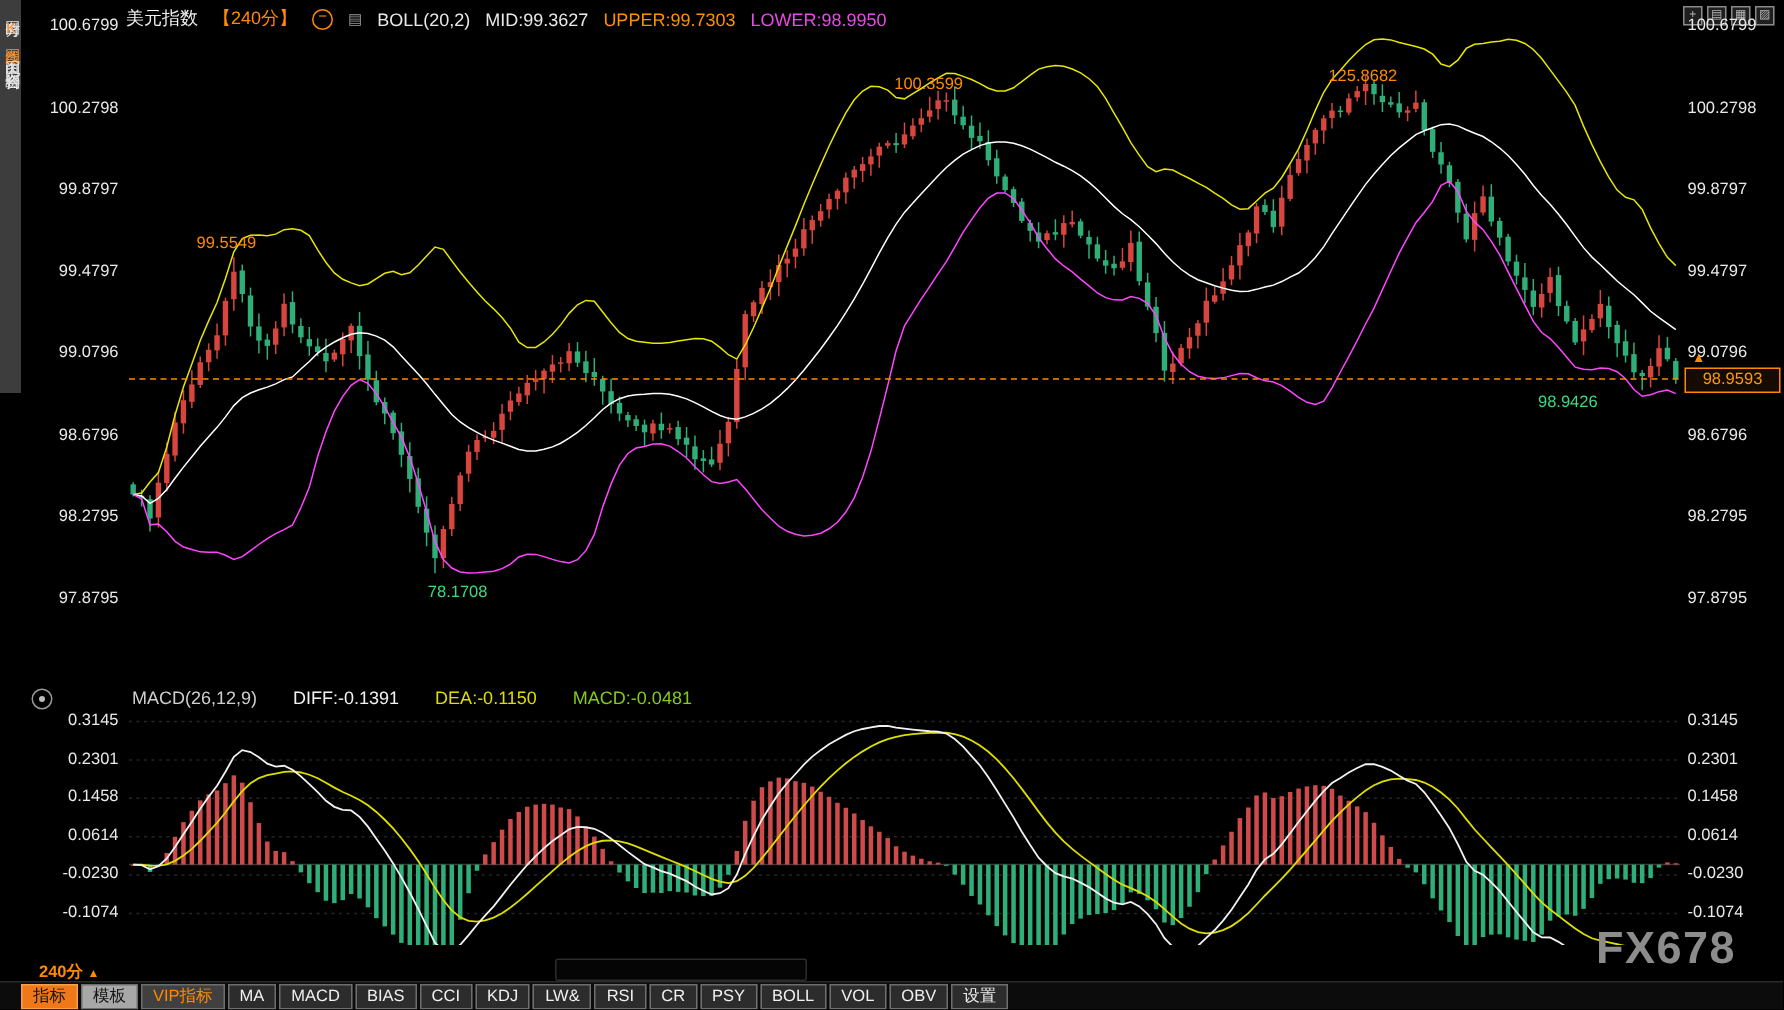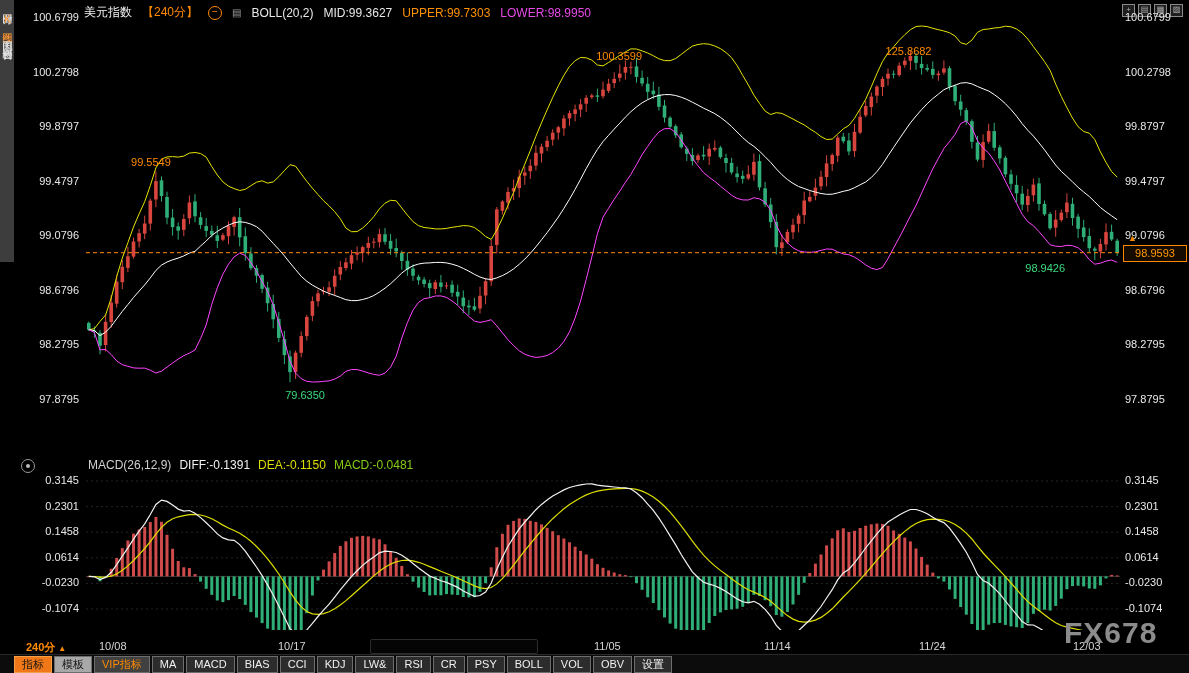--- a/index.html
+++ b/index.html
@@ -32,21 +32,21 @@
   #mainChart{position:absolute;left:86px;top:22px;width:1034px;height:433px;overflow:hidden;cursor:crosshair;}
   #annLayer{position:absolute;left:0;top:0;width:100%;height:100%;pointer-events:none;}
   .ann{position:absolute;font-size:11px;white-space:nowrap;}
   .ann-orange{color:#ff8a00;}
   .ann-green{color:#3bdb7e;}
   #badgeArrow{position:absolute;left:1128px;color:#ff8a00;font-size:9px;}
   #priceBadge{position:absolute;left:1123px;width:62px;height:15px;border:1px solid #ff8800;background:#150b00;
               color:#ff9900;font-size:11px;line-height:15px;text-align:center;}
   #macdToggle{position:absolute;left:21px;top:459px;width:12px;height:12px;border:1px solid #999;border-radius:50%;cursor:pointer;}
   #macdToggle::after{content:"";position:absolute;left:4px;top:4px;width:4px;height:4px;border-radius:50%;background:#bbb;}
-  .macdHeader{position:absolute;left:88px;top:458px;display:flex;gap:8px;font-size:12px;white-space:nowrap;}
+  .macdHeader{position:absolute;left:88px;top:458px;display:flex;gap:24px;font-size:12px;white-space:nowrap;}
   .m-name{color:#cfcfcf;}
   .m-diff{color:#f2f2f2;}
   .m-dea{color:#dede00;}
   .m-macd{color:#84cc16;}
   #macdChart{position:absolute;left:86px;top:470px;width:1034px;height:160px;overflow:hidden;cursor:crosshair;}
   
   #xaxis{position:absolute;left:86px;top:640px;width:1034px;height:14px;font-size:11px;color:#d5d5d5;}
   .xdate{position:absolute;top:0;white-space:nowrap;}
   #periodTag{position:absolute;left:26px;top:640px;font-size:11px;color:#ff8a00;font-weight:bold;white-space:nowrap;cursor:pointer;}
   #periodTag .uparrow{font-size:8px;margin-left:3px;}
@@ -498,21 +498,21 @@
         <rect x="1029.4" y="218.7" width="3.6" height="12.0" fill="#2fae78"></rect>
         <polyline fill="none" stroke="#e6e600" stroke-width="1" points="2.8,307.7 8.4,306.7 14,299.4 19.6,293 25.2,276 30.7,254.7 36.3,236 41.9,220.7 47.5,205 53.1,191.9 58.7,179.7 64.3,163.6 69.9,145.9 75.5,137.1 81,134.9 86.6,134.6 92.2,135.1 97.8,134.1 103.4,131.1 109,130.5 114.6,131.5 120.2,135.1 125.8,144.6 131.3,153 136.9,159.9 142.5,164.2 148.1,166.6 153.7,168.5 159.3,167.3 164.9,163.7 170.5,160.2 176.1,158.8 181.6,161.1 187.2,159.9 192.8,154.7 198.4,148.6 204,142.7 209.6,144.2 215.2,151.9 220.8,159.3 226.4,166.2 232,172.6 237.5,178.7 243.1,183.9 248.7,189.7 254.3,196.8 259.9,206.1 265.5,209.7 271.1,209.6 276.7,206 282.3,200.8 287.8,194.6 293.4,186.9 299,181.2 304.6,178.3 310.2,178.8 315.8,186 321.4,193.1 327,199.6 332.6,203.7 338.1,205.5 343.7,206.1 349.3,206.9 354.9,206.9 360.5,206.4 366.1,205.3 371.7,204.5 377.3,203.6 382.9,203.9 388.4,205.5 394,209.6 399.6,214.5 405.2,217.4 410.8,208 416.4,196.3 422,183.3 427.6,170.3 433.2,155.8 438.8,142.1 444.3,128.6 449.9,114.3 455.5,100.8 461.1,87.9 466.7,75.5 472.3,63.9 477.9,53.3 483.5,44.5 489.1,38.7 494.6,35.5 500.2,35.8 505.8,38.1 511.4,43 517,43.9 522.6,40.4 528.2,37 533.8,33.3 539.4,29.9 544.9,26.9 550.5,27 556.1,28.9 561.7,31 567.3,33.7 572.9,36.8 578.5,38.6 584.1,38.7 589.7,36.5 595.2,32.4 600.8,28.1 606.4,24.1 612,22.5 617.6,21.7 623.2,22.2 628.8,24 634.4,26.6 640,30.5 645.6,35.7 651.1,43.6 656.7,53.4 662.3,62.9 667.9,73.1 673.5,81.4 679.1,89.1 684.7,92.5 690.3,90.7 695.9,91.4 701.4,94.2 707,97 712.6,100.1 718.2,102.9 723.8,106.8 729.4,110.3 735,114.6 740.6,117.5 746.2,117.1 751.7,112 757.3,106.8 762.9,103.4 768.5,96.3 774.1,87 779.7,77.2 785.3,64.8 790.9,51.6 796.5,39.5 802,30.9 807.6,24.8 813.2,18.3 818.8,12.7 824.4,7.7 830,4.5 835.6,4 841.2,4.6 846.8,6.3 852.4,7.7 857.9,9 863.5,10.7 869.1,14.1 874.7,20.7 880.3,22.4 885.9,18.1 891.5,10.3 897.1,7.5 902.7,7 908.2,6 913.8,5.5 919.4,4.2 925,4.8 930.6,7 936.2,11 941.8,17 947.4,24.6 953,32.1 958.5,39.6 964.1,48.3 969.7,62.1 975.3,74.4 980.9,85.7 986.5,96.1 992.1,104.7 997.7,109.5 1003.3,111.2 1008.8,117.6 1014.4,129.9 1020,140.4 1025.6,149.6 1031.2,155.1 "></polyline>
         <polyline fill="none" stroke="#ffffff" stroke-width="1" points="2.8,307.7 8.4,308.6 14,313.6 19.6,310.2 25.2,304.3 30.7,296.8 36.3,289.4 41.9,282.5 47.5,275.5 53.1,269.1 58.7,262.9 64.3,255.9 69.9,248.4 75.5,243.1 81,240 86.6,237.8 92.2,236.1 97.8,233.9 103.4,231.1 109,229.3 114.6,224 120.2,219 125.8,213.4 131.3,209.4 136.9,206 142.5,203.2 148.1,200.8 153.7,199.8 159.3,200.4 164.9,202.1 170.5,204.7 176.1,209.2 181.6,215.3 187.2,221.4 192.8,227.4 198.4,233.8 204,240.9 209.6,247.6 215.2,254.3 220.8,259.3 226.4,263.1 232,266.2 237.5,269.1 243.1,271.4 248.7,273.4 254.3,275.5 259.9,277.7 265.5,278.6 271.1,278.6 276.7,277.5 282.3,275.9 287.8,273.5 293.4,270.1 299,266.2 304.6,261.7 310.2,256.5 315.8,251 321.4,246.8 327,243.8 332.6,242 338.1,241.1 343.7,240.9 349.3,240.4 354.9,240.4 360.5,240.9 366.1,242.2 371.7,243.9 377.3,246.4 382.9,249.2 388.4,252.3 394,255 399.6,256.9 405.2,257.5 410.8,255.9 416.4,253.6 422,250.6 427.6,246.9 433.2,242.3 438.8,237.1 444.3,231.4 449.9,224.8 455.5,217.8 461.1,210.7 466.7,203 472.3,195.1 477.9,186.4 483.5,177.2 489.1,167.4 494.6,157.2 500.2,146.6 505.8,136.6 511.4,127.4 517,119.6 522.6,113.3 528.2,107.1 533.8,101.2 539.4,95.1 544.9,89.7 550.5,84.9 556.1,80.8 561.7,77.7 567.3,75.1 572.9,73.4 578.5,72.6 584.1,72.6 589.7,73.5 595.2,75.2 600.8,77.4 606.4,80.2 612,83.1 617.6,86.2 623.2,88.8 628.8,91.7 634.4,95.3 640,99.6 645.6,104.5 651.1,110 656.7,115.6 662.3,120.5 667.9,124.4 673.5,129.2 679.1,134.7 684.7,140.4 690.3,146.9 695.9,152.7 701.4,157.5 707,161.4 712.6,164.5 718.2,166.5 723.8,168.5 729.4,170.1 735,171.5 740.6,172.3 746.2,172.2 751.7,170.9 757.3,169.3 762.9,168.1 768.5,165.7 774.1,162.8 779.7,160 785.3,155.5 790.9,149.6 796.5,142.4 802,133.8 807.6,125.4 813.2,117.1 818.8,108.9 824.4,100.9 830,94 835.6,87.6 841.2,81.7 846.8,76.6 852.4,72.1 857.9,67.7 863.5,65.2 869.1,63.2 874.7,61.1 880.3,60.6 885.9,61.9 891.5,64.5 897.1,66.8 902.7,69 908.2,72.5 913.8,76.7 919.4,81.7 925,87.6 930.6,94.2 936.2,101.7 941.8,108.3 947.4,114.1 953,120.9 958.5,127.8 964.1,135.6 969.7,143.1 975.3,149.4 980.9,154.5 986.5,159.9 992.1,165.3 997.7,170 1003.3,174.5 1008.8,179.9 1014.4,185.5 1020,189.8 1025.6,193.8 1031.2,197.7 "></polyline>
         <polyline fill="none" stroke="#ff45ff" stroke-width="1" points="2.8,307.7 8.4,310.5 14,327.9 19.6,327.4 25.2,332.5 30.7,338.9 36.3,342.7 41.9,344.3 47.5,345.9 53.1,346.2 58.7,346.1 64.3,348.2 69.9,351 75.5,349.1 81,345.1 86.6,341 92.2,337.1 97.8,333.7 103.4,331.1 109,328 114.6,316.5 120.2,302.9 125.8,282.2 131.3,265.8 136.9,252.1 142.5,242.2 148.1,234.9 153.7,231.1 159.3,233.5 164.9,240.6 170.5,249.3 176.1,259.6 181.6,269.4 187.2,282.9 192.8,300.2 198.4,319 204,339.1 209.6,351 215.2,356.7 220.8,359.3 226.4,360 232,359.9 237.5,359.4 243.1,358.8 248.7,357.1 254.3,354.1 259.9,349.3 265.5,347.5 271.1,347.6 276.7,349.1 282.3,350.9 287.8,352.4 293.4,353.3 299,351.1 304.6,345.1 310.2,334.3 315.8,316 321.4,300.6 327,288.1 332.6,280.3 338.1,276.7 343.7,275.7 349.3,274 354.9,273.9 360.5,275.4 366.1,279 371.7,283.3 377.3,289.2 382.9,294.5 388.4,299.1 394,300.4 399.6,299.3 405.2,297.7 410.8,303.9 416.4,310.8 422,317.8 427.6,323.5 433.2,328.8 438.8,332.2 444.3,334.2 449.9,335.4 455.5,334.8 461.1,333.5 466.7,330.5 472.3,326.2 477.9,319.4 483.5,309.9 489.1,296 494.6,278.9 500.2,257.4 505.8,235.1 511.4,211.8 517,195.2 522.6,186.2 528.2,177.3 533.8,169.1 539.4,160.4 544.9,152.4 550.5,142.7 556.1,132.7 561.7,124.4 567.3,116.5 572.9,110 578.5,106.7 584.1,106.6 589.7,110.5 595.2,118 600.8,126.6 606.4,136.4 612,143.8 617.6,150.6 623.2,155.3 628.8,159.3 634.4,164.1 640,168.6 645.6,173.3 651.1,176.4 656.7,177.9 662.3,178 667.9,175.7 673.5,176.9 679.1,180.2 684.7,188.4 690.3,203.2 695.9,214 701.4,220.8 707,225.8 712.6,228.8 718.2,230 723.8,230.3 729.4,229.9 735,228.4 740.6,227 746.2,227.2 751.7,229.8 757.3,231.9 762.9,232.7 768.5,235.1 774.1,238.7 779.7,242.9 785.3,246.2 790.9,247.6 796.5,245.4 802,236.6 807.6,226 813.2,215.8 818.8,205 824.4,194 830,183.4 835.6,171.1 841.2,158.8 846.8,146.8 852.4,136.4 857.9,126.5 863.5,119.7 869.1,112.3 874.7,101.6 880.3,98.8 885.9,105.6 891.5,118.8 897.1,126.1 902.7,131.1 908.2,138.9 913.8,147.9 919.4,159.2 925,170.4 930.6,181.4 936.2,192.3 941.8,199.7 947.4,203.7 953,209.6 958.5,216.1 964.1,222.8 969.7,224.2 975.3,224.5 980.9,223.3 986.5,223.7 992.1,225.8 997.7,230.5 1003.3,237.7 1008.8,242.2 1014.4,241.2 1020,239.1 1025.6,238 1031.2,240.4 "></polyline>
         <line x1="0" y1="230.7" x2="1034" y2="230.7" stroke="#ff8a00" stroke-width="1" stroke-dasharray="4,3"></line>
       </svg>
     <div id="annLayer">
         <span class="ann ann-orange" style="left: 45.0703px; top: 133.5px;">99.5549</span>
         <span class="ann ann-orange" style="left: 510.151px; top: 27.7px;">100.3599</span>
         <span class="ann ann-orange" style="left: 799.611px; top: 23px;">125.8682</span>
-        <span class="ann ann-green" style="left: 199.211px; top: 367.1px;">79.6350</span>
+        <span class="ann ann-green" style="left: 199.211px; top: 367.1px;">78.1708</span>
         <span class="ann ann-green" style="left: 939.341px; top: 240px;">98.9426</span>
       </div>
   </div>
 
   <span id="badgeArrow" style="top: 233px;">▲</span>
   <div id="priceBadge" style="top: 245px;">98.9593</div>
 
   <div id="macdToggle"></div>
 
   <div class="macdHeader">
@@ -717,28 +717,20 @@
         <rect x="1024.1" y="104.9" width="3" height="1.5" fill="#cf4a4a"></rect>
         <rect x="1029.7" y="105.5" width="3" height="0.9" fill="#cf4a4a"></rect>
         <polyline fill="none" stroke="#dede00" stroke-width="1.2" points="2.8,106.4 8.4,106.5 14.0,107.1 19.6,107.2 25.2,106.2 30.7,103.9 36.3,100.3 41.9,95.9 47.5,90.5 53.1,84.6 58.7,78.5 64.3,71.7 69.9,64.2 75.5,57.4 81.0,52.2 86.6,48.7 92.2,46.8 97.8,45.7 103.4,44.6 109.0,44.3 114.6,45 120.2,46.5 125.8,48.8 131.3,51.8 136.9,55.1 142.5,58 148.1,60.5 153.7,63.3 159.3,66.9 164.9,71.3 170.5,76.5 176.1,82.3 181.6,88.8 187.2,96.1 192.8,104 198.4,112.7 204.0,121.9 209.6,130.2 215.2,136.9 220.8,141.5 226.4,143.9 232.0,144.4 237.5,143.6 243.1,141.7 248.7,138.8 254.3,135 259.9,130.6 265.5,125.8 271.1,120.8 276.7,115.7 282.3,110.7 287.8,105.9 293.4,101.3 299.0,97.3 304.6,94.1 310.2,91.8 315.8,90.5 321.4,90.2 327.0,90.9 332.6,92.3 338.1,94.2 343.7,96.6 349.3,98.9 354.9,101.3 360.5,103.5 366.1,105.8 371.7,108.1 377.3,110.7 382.9,113.3 388.4,115.9 394.0,117.8 399.6,118.7 405.2,117.5 410.8,113.9 416.4,108.6 422.0,102.1 427.6,95.2 433.2,87.9 438.8,80.7 444.3,73.8 449.9,67 455.5,60.5 461.1,54.4 466.7,48.7 472.3,43.6 477.9,38.8 483.5,34.6 489.1,30.9 494.6,27.7 500.2,24.9 505.8,22.7 511.4,21.2 517.0,20.1 522.6,19.4 528.2,18.9 533.8,18.6 539.4,18.4 544.9,18.5 550.5,19.4 556.1,21.1 561.7,23.7 567.3,27 572.9,31.2 578.5,36.3 584.1,42.2 589.7,48.8 595.2,55.9 600.8,63.4 606.4,71.1 612.0,78.4 617.6,85.1 623.2,90.9 628.8,95.9 634.4,100.4 640.0,104.6 645.6,108.7 651.1,112.7 656.7,116.5 662.3,119.8 667.9,122.1 673.5,124.6 679.1,127.5 684.7,131.3 690.3,136.1 695.9,141.1 701.4,145.6 707.0,149.1 712.6,151.4 718.2,152.2 723.8,151.7 729.4,150.1 735.0,147.4 740.6,143.5 746.2,138.8 751.7,133 757.3,127 762.9,121.4 768.5,115.7 774.1,109.7 779.7,103.3 785.3,96.8 790.9,90.2 796.5,83.6 802.0,77.3 807.6,71.6 813.2,66.2 818.8,61.4 824.4,57 830.0,53.5 835.6,51.1 841.2,49.6 846.8,49.1 852.4,49.4 857.9,50 863.5,51.7 869.1,54.5 874.7,58.3 880.3,63.1 885.9,69 891.5,76.1 897.1,83 902.7,89 908.2,94.9 913.8,100.7 919.4,106.7 925.0,113 930.6,119.3 936.2,125.8 941.8,131.6 947.4,136.3 953.0,140.6 958.5,144.8 964.1,149 969.7,152.7 975.3,155.5 980.9,157.1 986.5,158.3 992.1,159.5 997.7,160.7 1003.3,162.2 1008.8,163.8 1014.4,164.9 1020.0,165.2 1025.6,165 1031.2,164.9 "></polyline>
         <polyline fill="none" stroke="#f2f2f2" stroke-width="1.2" points="2.8,106.4 8.4,106.8 14.0,109.5 19.6,107.4 25.2,102.3 30.7,94.7 36.3,86.2 41.9,77.9 47.5,69.1 53.1,61.2 58.7,53.8 64.3,44.5 69.9,34.5 75.5,30.1 81.0,31.4 86.6,34.9 92.2,39.1 97.8,41.1 103.4,40.5 109.0,43.2 114.6,47.6 120.2,52.7 125.8,58.1 131.3,63.9 136.9,67.9 142.5,69.9 148.1,70.3 153.7,74.6 159.3,81.1 164.9,89.2 170.5,97 176.1,105.6 181.6,114.9 187.2,125 192.8,135.9 198.4,147.2 204.0,158.6 209.6,163.5 215.2,163.8 220.8,159.9 226.4,153.4 232.0,146.5 237.5,140.2 243.1,134.2 248.7,127.1 254.3,119.8 259.9,113.1 265.5,106.5 271.1,100.8 276.7,95.4 282.3,90.7 287.8,86.9 293.4,82.8 299.0,81.2 304.6,81.5 310.2,82.5 315.8,85.2 321.4,89.1 327.0,93.5 332.6,97.9 338.1,102 343.7,106.1 349.3,108.3 354.9,110.7 360.5,112.4 366.1,114.9 371.7,117.4 377.3,121 382.9,123.8 388.4,126.3 394.0,125.5 399.6,122.1 405.2,113 410.8,99.3 416.4,87.2 422.0,76.3 427.6,67.4 433.2,58.9 438.8,52 444.3,46 449.9,39.7 455.5,34.4 461.1,30.1 466.7,26.1 472.3,23 477.9,19.9 483.5,17.5 489.1,16 494.6,14.9 500.2,14 505.8,13.9 511.4,15.1 517.0,15.8 522.6,16.4 528.2,17 533.8,17.5 539.4,17.8 544.9,19 550.5,22.7 556.1,27.7 561.7,34.1 567.3,40.3 572.9,48.1 578.5,56.8 584.1,65.9 589.7,74.9 595.2,84.5 600.8,93.4 606.4,101.8 612.0,107.5 617.6,112.1 623.2,114.2 628.8,115.7 634.4,118.4 640.0,121.4 645.6,125.2 651.1,128.9 656.7,131.8 662.3,132.9 667.9,131.3 673.5,134.3 679.1,139.4 684.7,146.1 690.3,155.4 695.9,161.2 701.4,163.3 707.0,163.1 712.6,160.6 718.2,155.3 723.8,150 729.4,143.7 735.0,136.5 740.6,128 746.2,119.7 751.7,109.9 757.3,102.9 762.9,99.2 768.5,92.9 774.1,85.5 779.7,78 785.3,70.8 790.9,63.8 796.5,57.4 802.0,52 807.6,48.6 813.2,45 818.8,42 824.4,39.5 830.0,39.5 835.6,41.3 841.2,43.7 846.8,47.2 852.4,50.4 857.9,52.6 863.5,58.2 869.1,65.7 874.7,73.6 880.3,82.2 885.9,92.8 891.5,104.5 897.1,110.5 902.7,113.2 908.2,118.2 913.8,123.9 919.4,131 925.0,138 930.6,144.7 936.2,151.6 941.8,154.9 947.4,155 953.0,157.9 958.5,161.4 964.1,166.1 969.7,167.5 975.3,166.6 980.9,163.5 986.5,163.1 992.1,164.1 997.7,165.7 1003.3,168.3 1008.8,170 1014.4,169.4 1020.0,166.2 1025.6,164.2 1031.2,164.4 "></polyline>
       </svg>
   </div>
 
   <div id="periodTag">
     <span>240分</span><span class="uparrow">▲</span>
   </div>
-  <div id="xaxis">
-      <span class="xdate" style="left: 13px;">10/08</span>
-      <span class="xdate" style="left: 192px;">10/17</span>
-      <span class="xdate" style="left: 508px;">11/05</span>
-      <span class="xdate" style="left: 678px;">11/14</span>
-      <span class="xdate" style="left: 833px;">11/24</span>
-      <span class="xdate" style="left: 987px;">12/03</span>
-    </div>
   <div id="scrollThumb"></div>
   <div id="watermark">FX678</div>
 
   <div id="toolbarRow">
     <div id="toolbar">
         <div class="tab primary">指标</div>
         <div class="tab secondary">模板</div>
         <div class="tab vip">VIP指标</div>
         <div class="tab">MA</div>
         <div class="tab">MACD</div>

